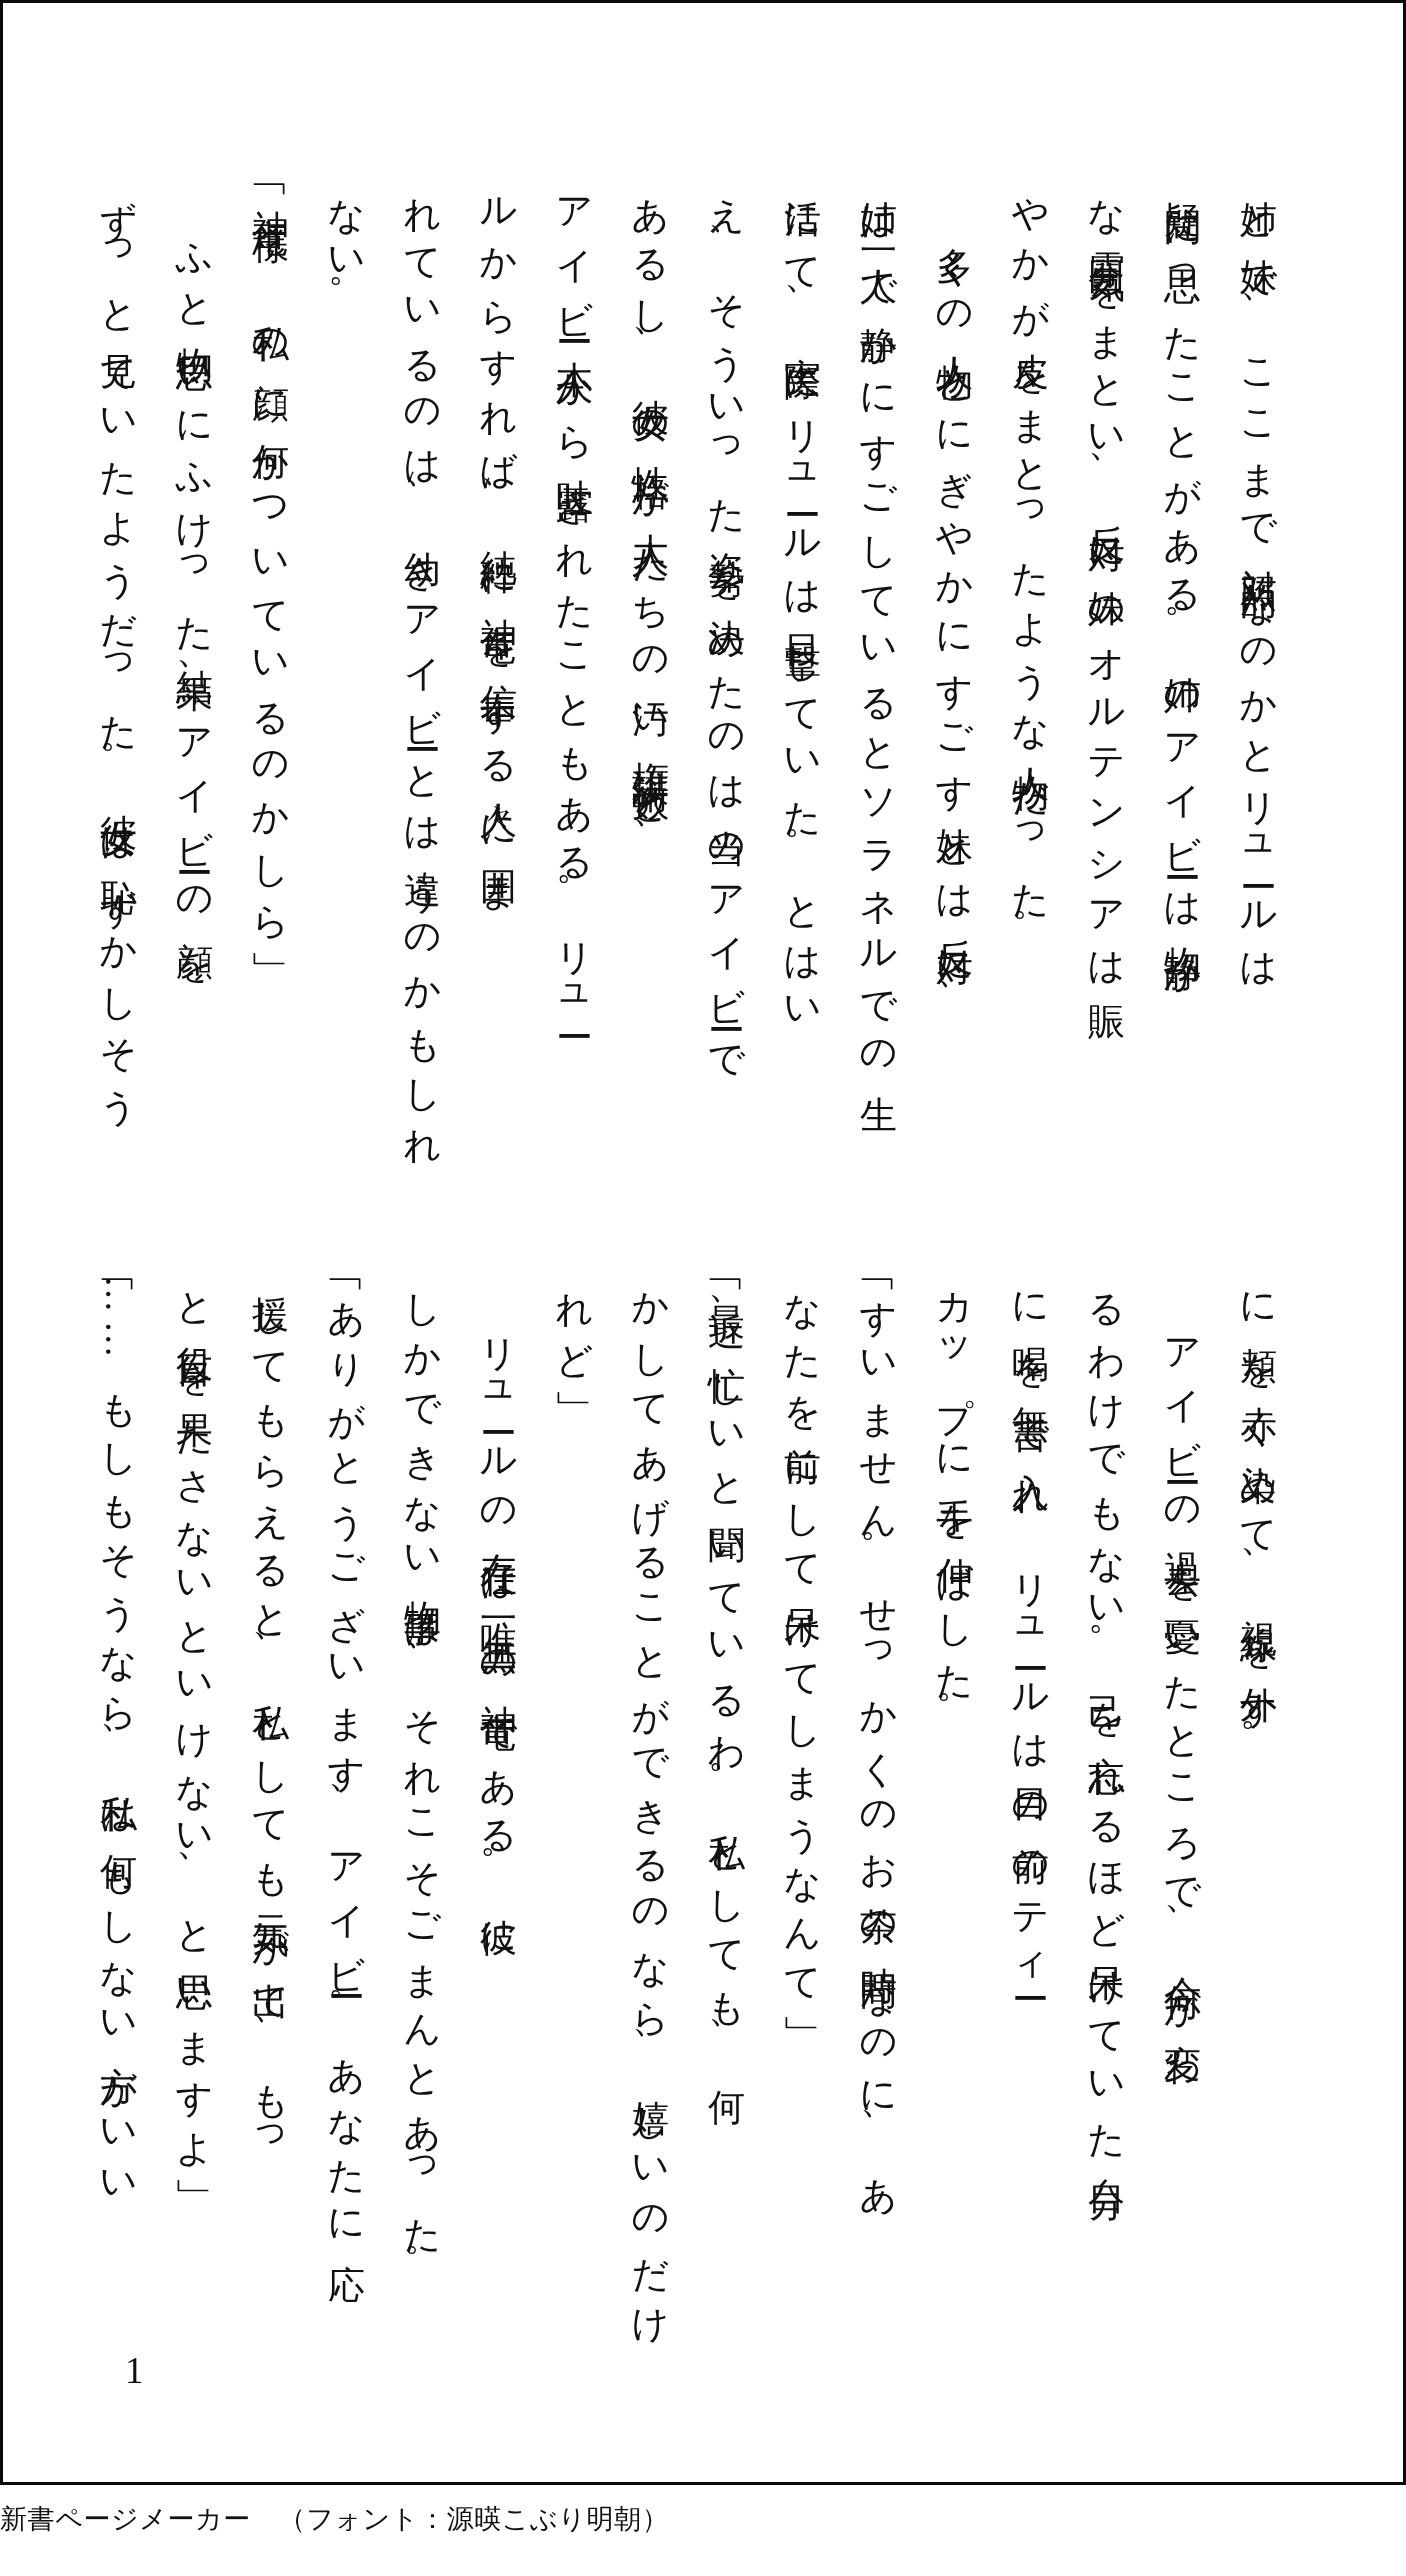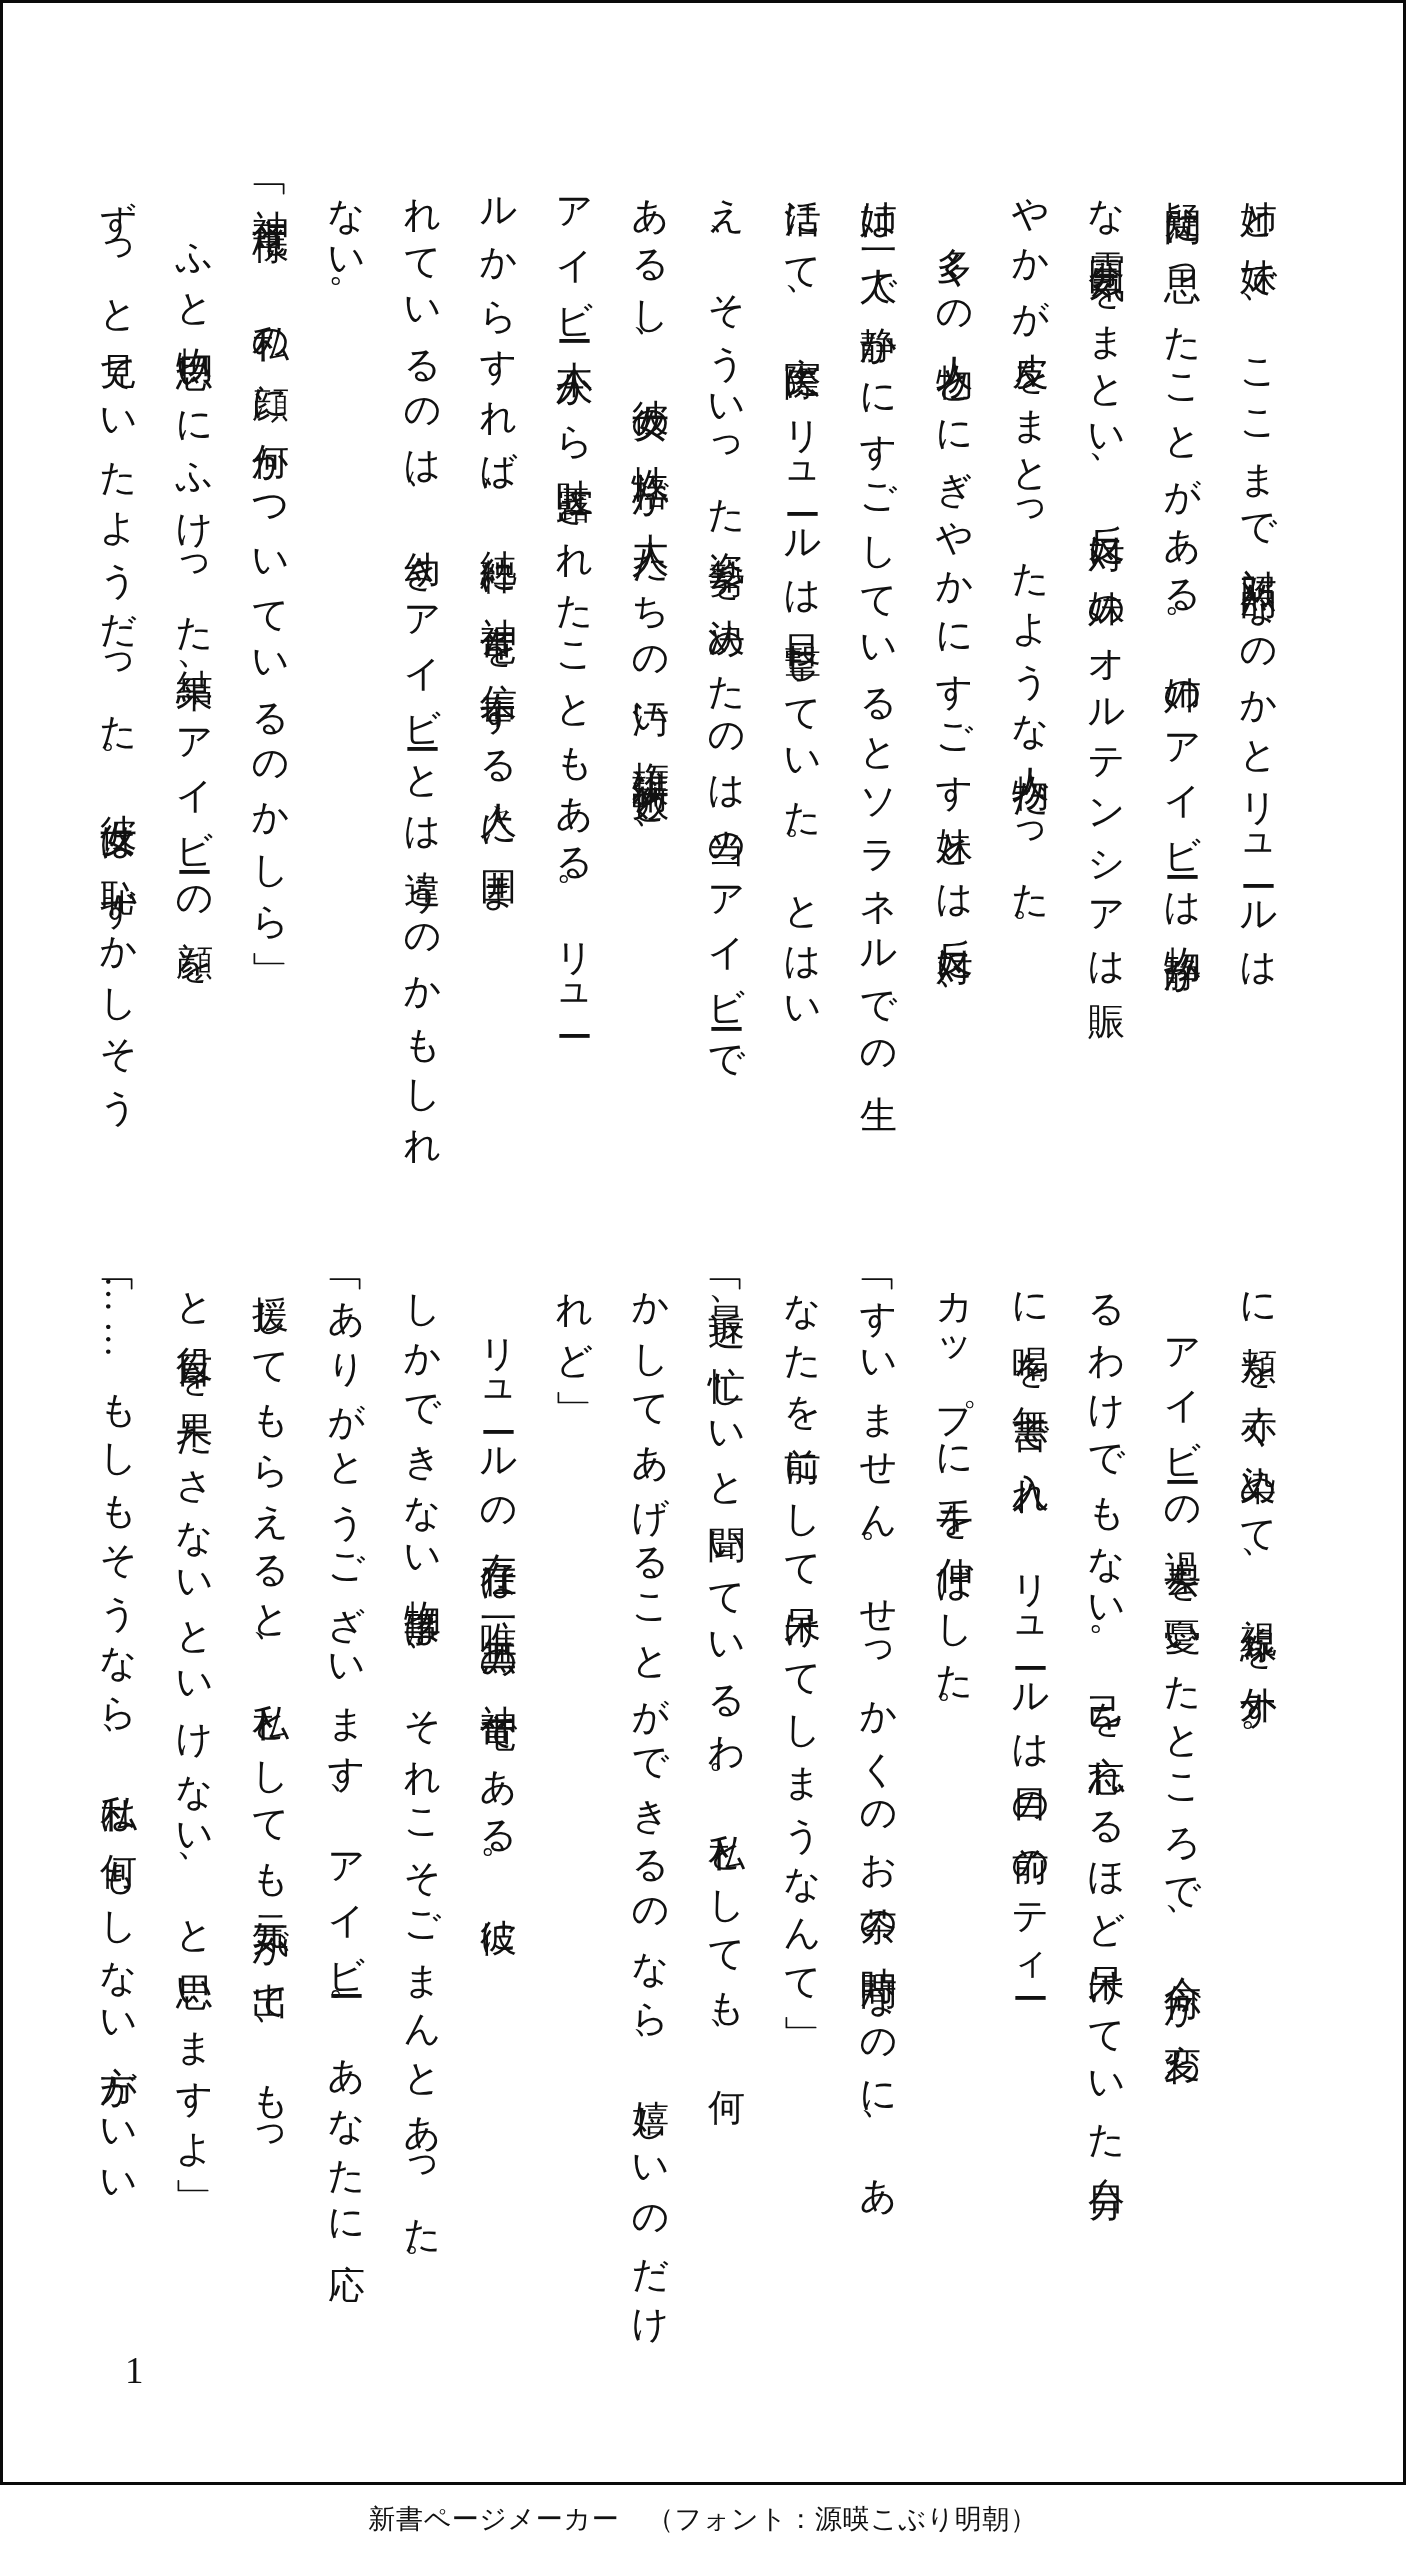--- a/index.html
+++ b/index.html
@@ -46,21 +46,21 @@
     top: 2349px;
     font-size: 37px;
     line-height: 1;
     color: #111111;
   }
   .footer-caption {
     position: absolute;
     left: 0;
     right: 0;
     top: 2503px;
-    text-align: center;
+    text-align: left;
     font-size: 27px;
     line-height: 1.2;
     letter-spacing: 0.6px;
     color: #111111;
   }
 </style>
 </head>
 <body>
 
 <div class="page-frame">

